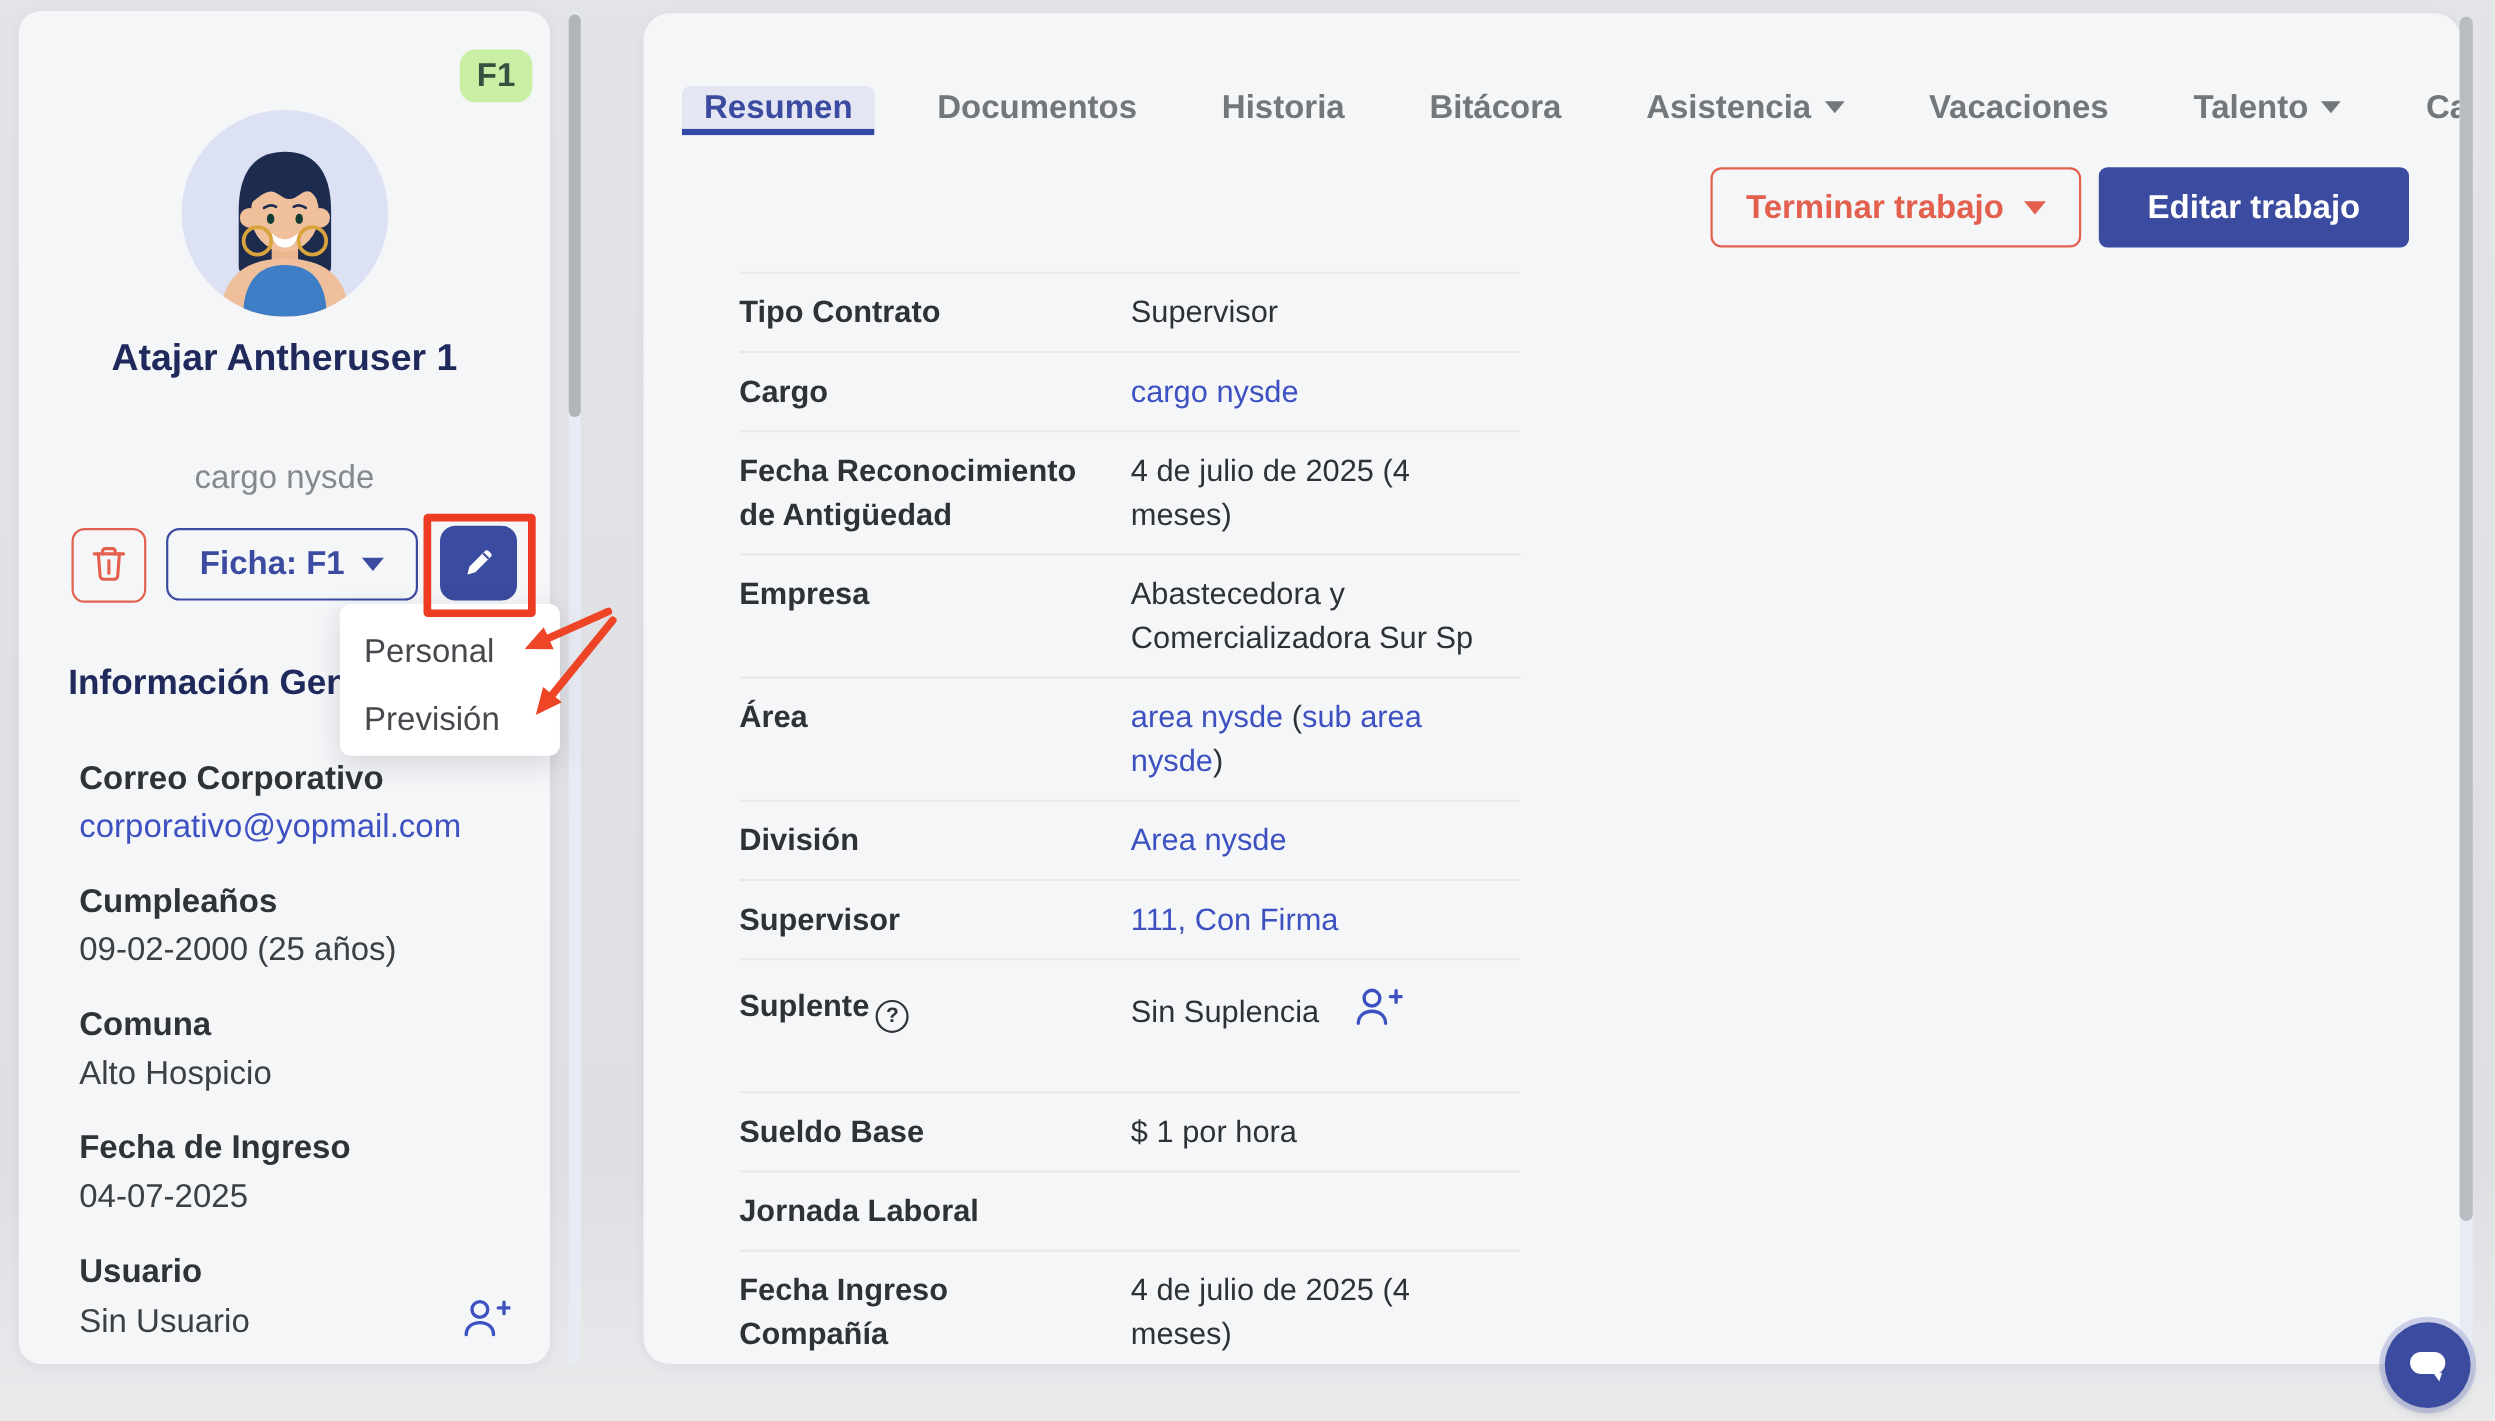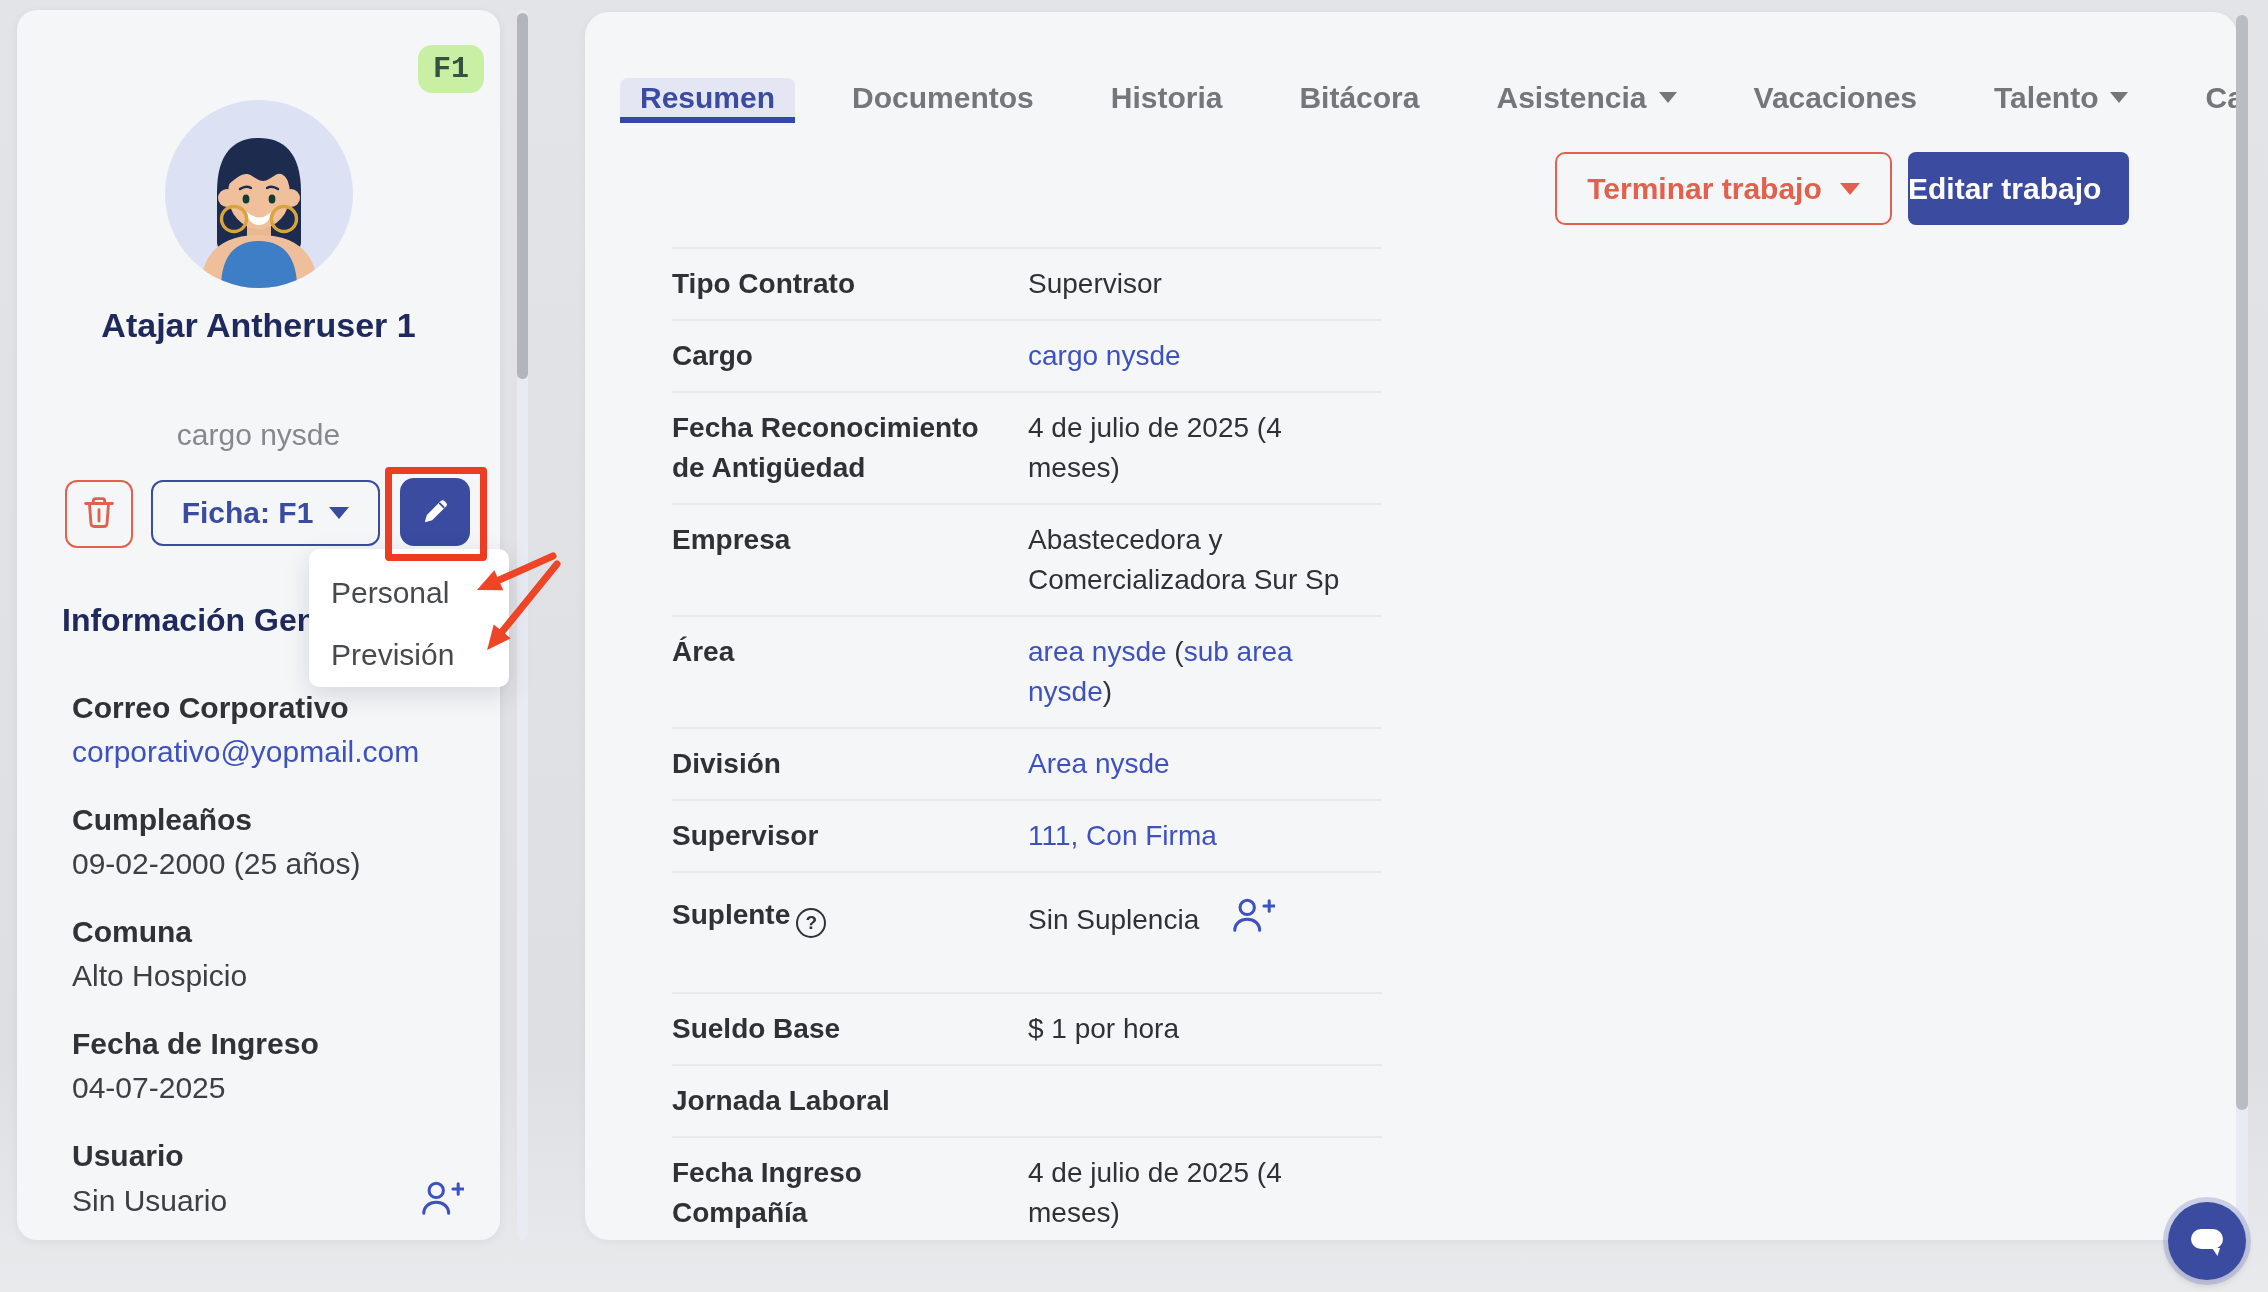--- a/index.html
+++ b/index.html
@@ -13,21 +13,21 @@
 
   
   .sidebar-card {
     position:absolute; left:17px; top:10px; width:483px; height:1230px;
     background:#f5f6f8; border-radius:20px;
     box-shadow:0 2px 10px rgba(30,40,90,.06);
   }
   .badge {
     position:absolute; top:35px; right:16px; width:66px; height:48px;
     background:#c9efa5; color:#375141; border-radius:14px;
-    font-size:30px; font-weight:700; display:flex; align-items:center; justify-content:center;font-family:Liberation Mono, monospace;
+    font-size:30px; font-weight:700; display:flex; align-items:center; justify-content:center;
   }
   .avatar { position:absolute; top:90px; left:50%; transform:translateX(-50%); width:188px; height:188px; }
   .p-name {
     position:absolute; top:292px; left:0; right:0; margin:0 auto; max-width:335px;
     text-align:center; color:#20295c; font-size:34px; font-weight:700; line-height:46px;
   }
   .p-role { position:absolute; top:408px; left:0; right:0; text-align:center; color:#85898d; font-size:30px; }
 
   .btn-trash {
     position:absolute; left:48px; top:470px; width:68px; height:68px;
@@ -83,24 +83,24 @@
     border-radius:8px 8px 0 0; border-bottom:6px solid #3349a8;
   }
   .btn-terminar {
     position:absolute; left:970px; top:140px; width:337px; height:73px;
     border:2px solid #e2604d; border-radius:10px; background:transparent;
     color:#e2604d; font-size:30px; font-weight:700; font-family:inherit;
     display:flex; align-items:center; justify-content:center; gap:18px; cursor:pointer;
   }
   .btn-terminar .caret-red { width:0; height:0; border-left:10px solid transparent; border-right:10px solid transparent; border-top:12px solid #e2604d; }
   .btn-editar {
-    position:absolute; left:1323px; top:140px; width:221px; height:73px;
+    position:absolute; left:1323px; top:140px; width:282px; height:73px;
     background:#3a4ba0; border:none; border-radius:8px;
     color:#fff; font-size:30px; font-weight:700; font-family:inherit;
-    display:flex; align-items:center; justify-content:flex-start; cursor:pointer;
+    display:flex; align-items:center; justify-content:center; cursor:pointer;
   }
   .details { position:absolute; left:87px; top:235px; width:710px; }
   .drow { display:flex; border-top:2px solid #e8e9eb; padding:15px 0; }
   .drow.has-icon { padding-top:22px; padding-bottom:44px; }
   .dlabel { width:332px; margin-right:24px; font-size:28px; font-weight:700; color:#2e3236; line-height:40px; flex:none; }
   .dvalue { width:345px; font-size:28px; color:#2e3236; line-height:40px; }
   .help-circle {
     display:inline-flex; align-items:center; justify-content:center;
     width:30px; height:30px; border:2.5px solid #2e3236; border-radius:50%;
     font-size:19px; font-weight:700; color:#2e3236; margin-left:6px; vertical-align:-5px; cursor:pointer;

